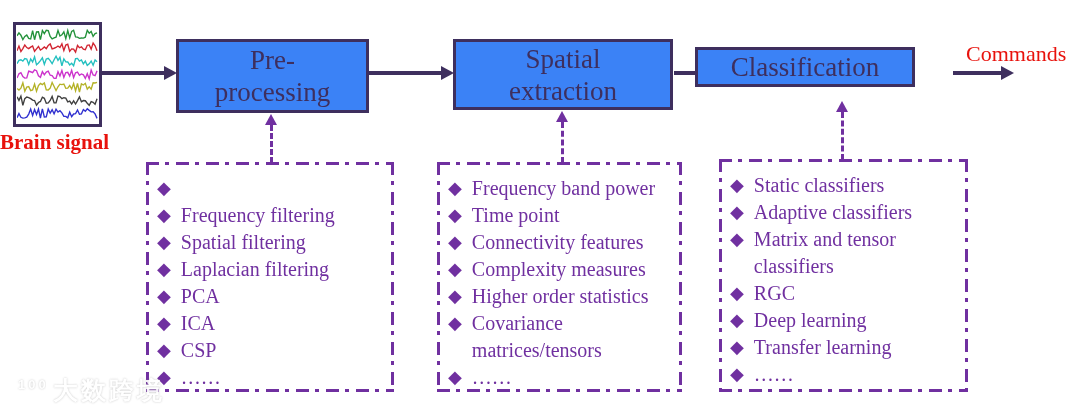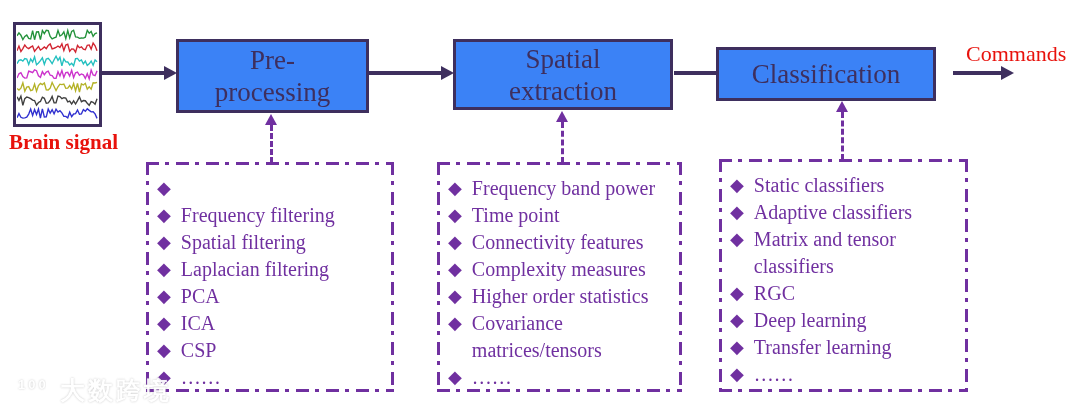--- a/index.html
+++ b/index.html
@@ -8,21 +8,21 @@
     --red:#e8120c;
   }
   *{box-sizing:border-box;margin:0;padding:0}
   body{background:#fff;font-family:"Liberation Serif",serif}
   .canvas{position:relative;width:1080px;height:408px;background:#fff;overflow:hidden}
 
   
   .figure{position:absolute;left:13px;top:22px;width:89px;height:105px;
     border:3px solid var(--dark);background:#fff}
   .figure svg{position:absolute;inset:1px;width:calc(100% - 2px);height:calc(100% - 2px)}
-  .src-label{position:absolute;left:0;top:130px;width:118px;text-align:right;
+  .src-label{position:absolute;left:0;top:130px;width:118px;text-align:left;
     color:var(--red);font-size:21px;font-weight:bold}
 
   
   .stage{position:absolute;border:3.5px solid var(--dark);background:#3b82f6;
     display:flex;flex-direction:column;align-items:center;justify-content:center;
     color:var(--dark);font-size:27px;line-height:32px;text-align:center}
 
   
   .harrow{position:absolute;height:16px;display:flex;align-items:center}
   .harrow .shaft{flex:1;height:3.5px;background:var(--dark)}
@@ -43,21 +43,21 @@
     repeating-linear-gradient(180deg,var(--purple) 0 13px,transparent 13px 19px,var(--purple) 19px 23px,transparent 23px 30px) right top/3px 100% no-repeat}
   .li{display:flex;gap:10px;color:var(--purple);font-size:20px;line-height:27px}
   .diamond{font-size:18px;line-height:27px}
   .txt{flex:1;white-space:pre}
 
   .out-label{position:absolute;left:966px;top:41px;color:var(--red);
     font-size:22px;font-weight:normal}
 
   
   .watermark{position:absolute;left:4px;bottom:1px;z-index:9;display:flex;
-    align-items:center;gap:14px;color:#fff;opacity:.93;
+    align-items:center;gap:7px;color:#fff;opacity:.93;
     font-family:"Liberation Sans",sans-serif;font-weight:bold;font-size:25px;
     letter-spacing:3px;text-shadow:0 0 2px rgba(140,140,140,.55)}
 </style>
 </head>
 <body>
 
 <div class="canvas">
 
   <div class="figure">
     <svg viewBox="0 0 83 99" preserveAspectRatio="none">
@@ -90,21 +90,21 @@
   </div>
 
   <div class="stage" style="left:176px;top:39px;width:193px;height:74px">
     <span>Pre-</span>
     <span>processing</span>
   </div>
   <div class="stage" style="left:453px;top:39px;width:220px;height:71px">
     <span>Spatial</span>
     <span>extraction</span>
   </div>
-  <div class="stage" style="left:716px;top:47px;width:220px;height:54px">
+  <div class="stage" style="left:695px;top:47px;width:220px;height:40px">
     <span>Classification</span>
   </div>
 
   <div class="out-label">Commands</div>
 
   <div class="varrow" style="left:270px;top:125px;height:38px"></div>
   <div class="varrow" style="left:561px;top:122px;height:41px"></div>
   <div class="varrow" style="left:841px;top:112px;height:48px"></div>
 
   <div class="panel" style="left:146px;top:162px;width:248px;height:230px">

